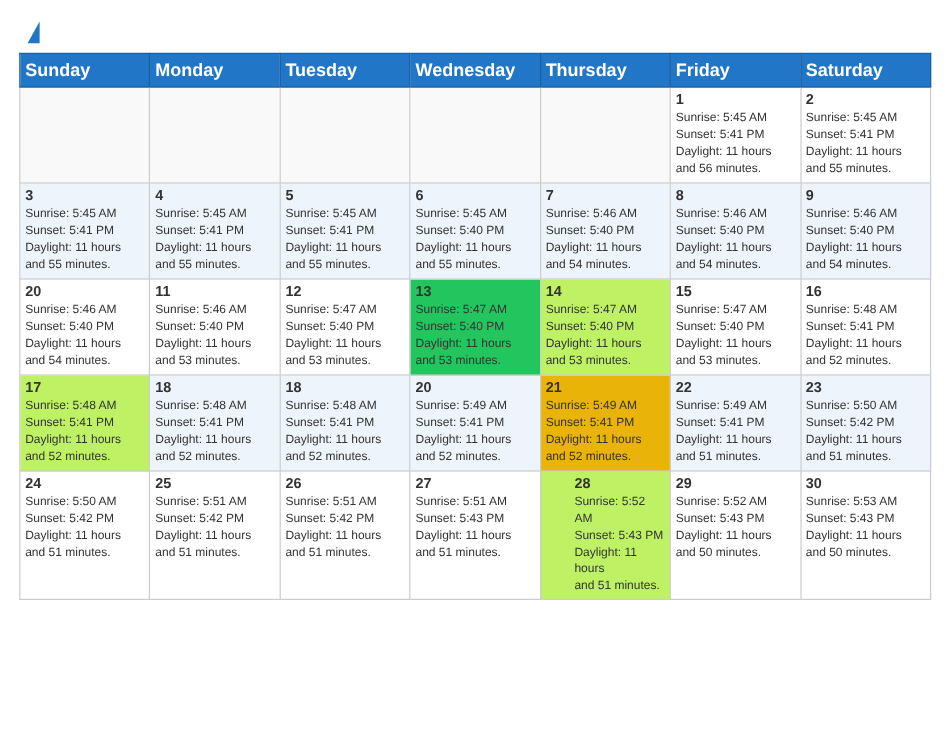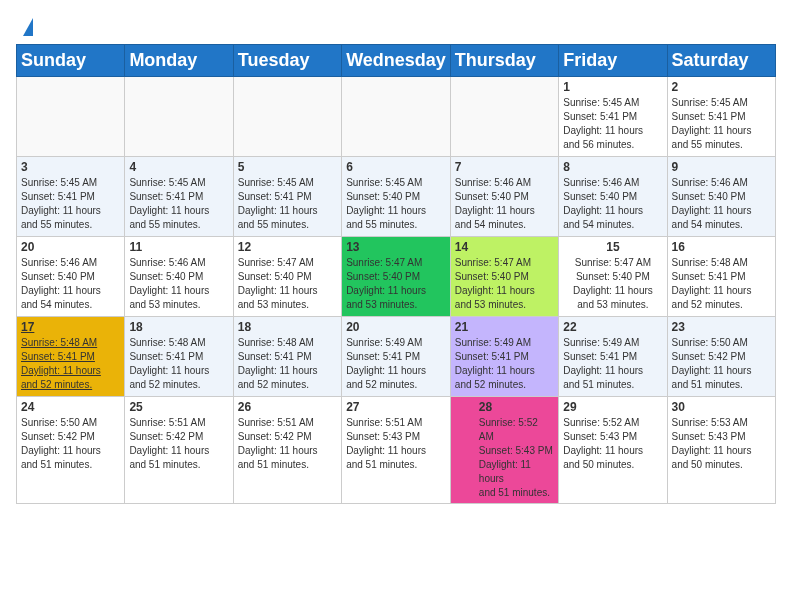--- a/index.html
+++ b/index.html
@@ -49,21 +49,21 @@
       margin-bottom: 8px;
       font-weight: normal;
     }
     .calendar {
       width: 100%;
       border-collapse: collapse;
     }
     .calendar th {
       background: #2176c7;
       color: #fff;
-      font-size: 18px;
+      font-size: 15px;
       font-weight: bold;
       padding: 5px 4px;
       text-align: left;
       border: 1px solid #1a5fa0;
     }
     .calendar td {
       border: 1px solid #ccc;
       vertical-align: top;
       padding: 3px 4px;
       font-size: 10px;
@@ -225,37 +225,37 @@
 Daylight: 11 hours
 and 53 minutes.</div>
         </td>
         <td style="background: #bef264; margin-left: 19px;">
           <span class="day-number">14</span>
           <div class="day-info" style="white-space: pre-line;">Sunrise: 5:47 AM
 Sunset: 5:40 PM
 Daylight: 11 hours
 and 53 minutes.</div>
         </td>
-        <td style="background: rgb(255, 255, 255); text-align: center;">
+        <td style="background: rgb(255, 255, 255);">
           <span class="day-number">15</span>
           <div class="day-info" style="white-space: pre-line;">Sunrise: 5:47 AM
 Sunset: 5:40 PM
 Daylight: 11 hours
 and 53 minutes.</div>
         </td>
         <td style="background: rgb(255, 255, 255);">
           <span class="day-number">16</span>
           <div class="day-info" style="white-space: pre-line;">Sunrise: 5:48 AM
 Sunset: 5:41 PM
 Daylight: 11 hours
 and 52 minutes.</div>
         </td>
       </tr>
       <tr>
-        <td style="background: #eab308; text-decoration: underline;">
+        <td style="background: #bef264;">
           <span class="day-number">17</span>
           <div class="day-info" style="white-space: pre-line;">Sunrise: 5:48 AM
 Sunset: 5:41 PM
 Daylight: 11 hours
 and 52 minutes.</div>
         </td>
         <td style="background: rgb(238, 244, 251);">
           <span class="day-number">18</span>
           <div class="day-info" style="white-space: pre-line;">Sunrise: 5:48 AM
 Sunset: 5:41 PM
@@ -269,21 +269,21 @@
 Daylight: 11 hours
 and 52 minutes.</div>
         </td>
         <td style="background: rgb(238, 244, 251); margin-top: 11px;">
           <span class="day-number">20</span>
           <div class="day-info" style="white-space: pre-line;">Sunrise: 5:49 AM
 Sunset: 5:41 PM
 Daylight: 11 hours
 and 52 minutes.</div>
         </td>
-        <td style="background: #c4b5fd;">
+        <td style="background: #eab308;">
           <span class="day-number">21</span>
           <div class="day-info" style="white-space: pre-line;">Sunrise: 5:49 AM
 Sunset: 5:41 PM
 Daylight: 11 hours
 and 52 minutes.</div>
         </td>
         <td style="background: rgb(238, 244, 251);">
           <span class="day-number">22</span>
           <div class="day-info" style="white-space: pre-line;">Sunrise: 5:49 AM
 Sunset: 5:41 PM
@@ -320,21 +320,21 @@
 Daylight: 11 hours
 and 51 minutes.</div>
         </td>
         <td style="background: rgb(255, 255, 255);">
           <span class="day-number">27</span>
           <div class="day-info" style="white-space: pre-line;">Sunrise: 5:51 AM
 Sunset: 5:43 PM
 Daylight: 11 hours
 and 51 minutes.</div>
         </td>
-        <td style="background: #ec4899; padding-left: 28px;">
+        <td style="background: #bef264; padding-left: 28px;">
           <span class="day-number">28</span>
           <div class="day-info" style="white-space: pre-line;">Sunrise: 5:52 AM
 Sunset: 5:43 PM
 Daylight: 11 hours
 and 51 minutes.</div>
         </td>
         <td style="background: rgb(255, 255, 255);">
           <span class="day-number">29</span>
           <div class="day-info" style="white-space: pre-line;">Sunrise: 5:52 AM
 Sunset: 5:43 PM

